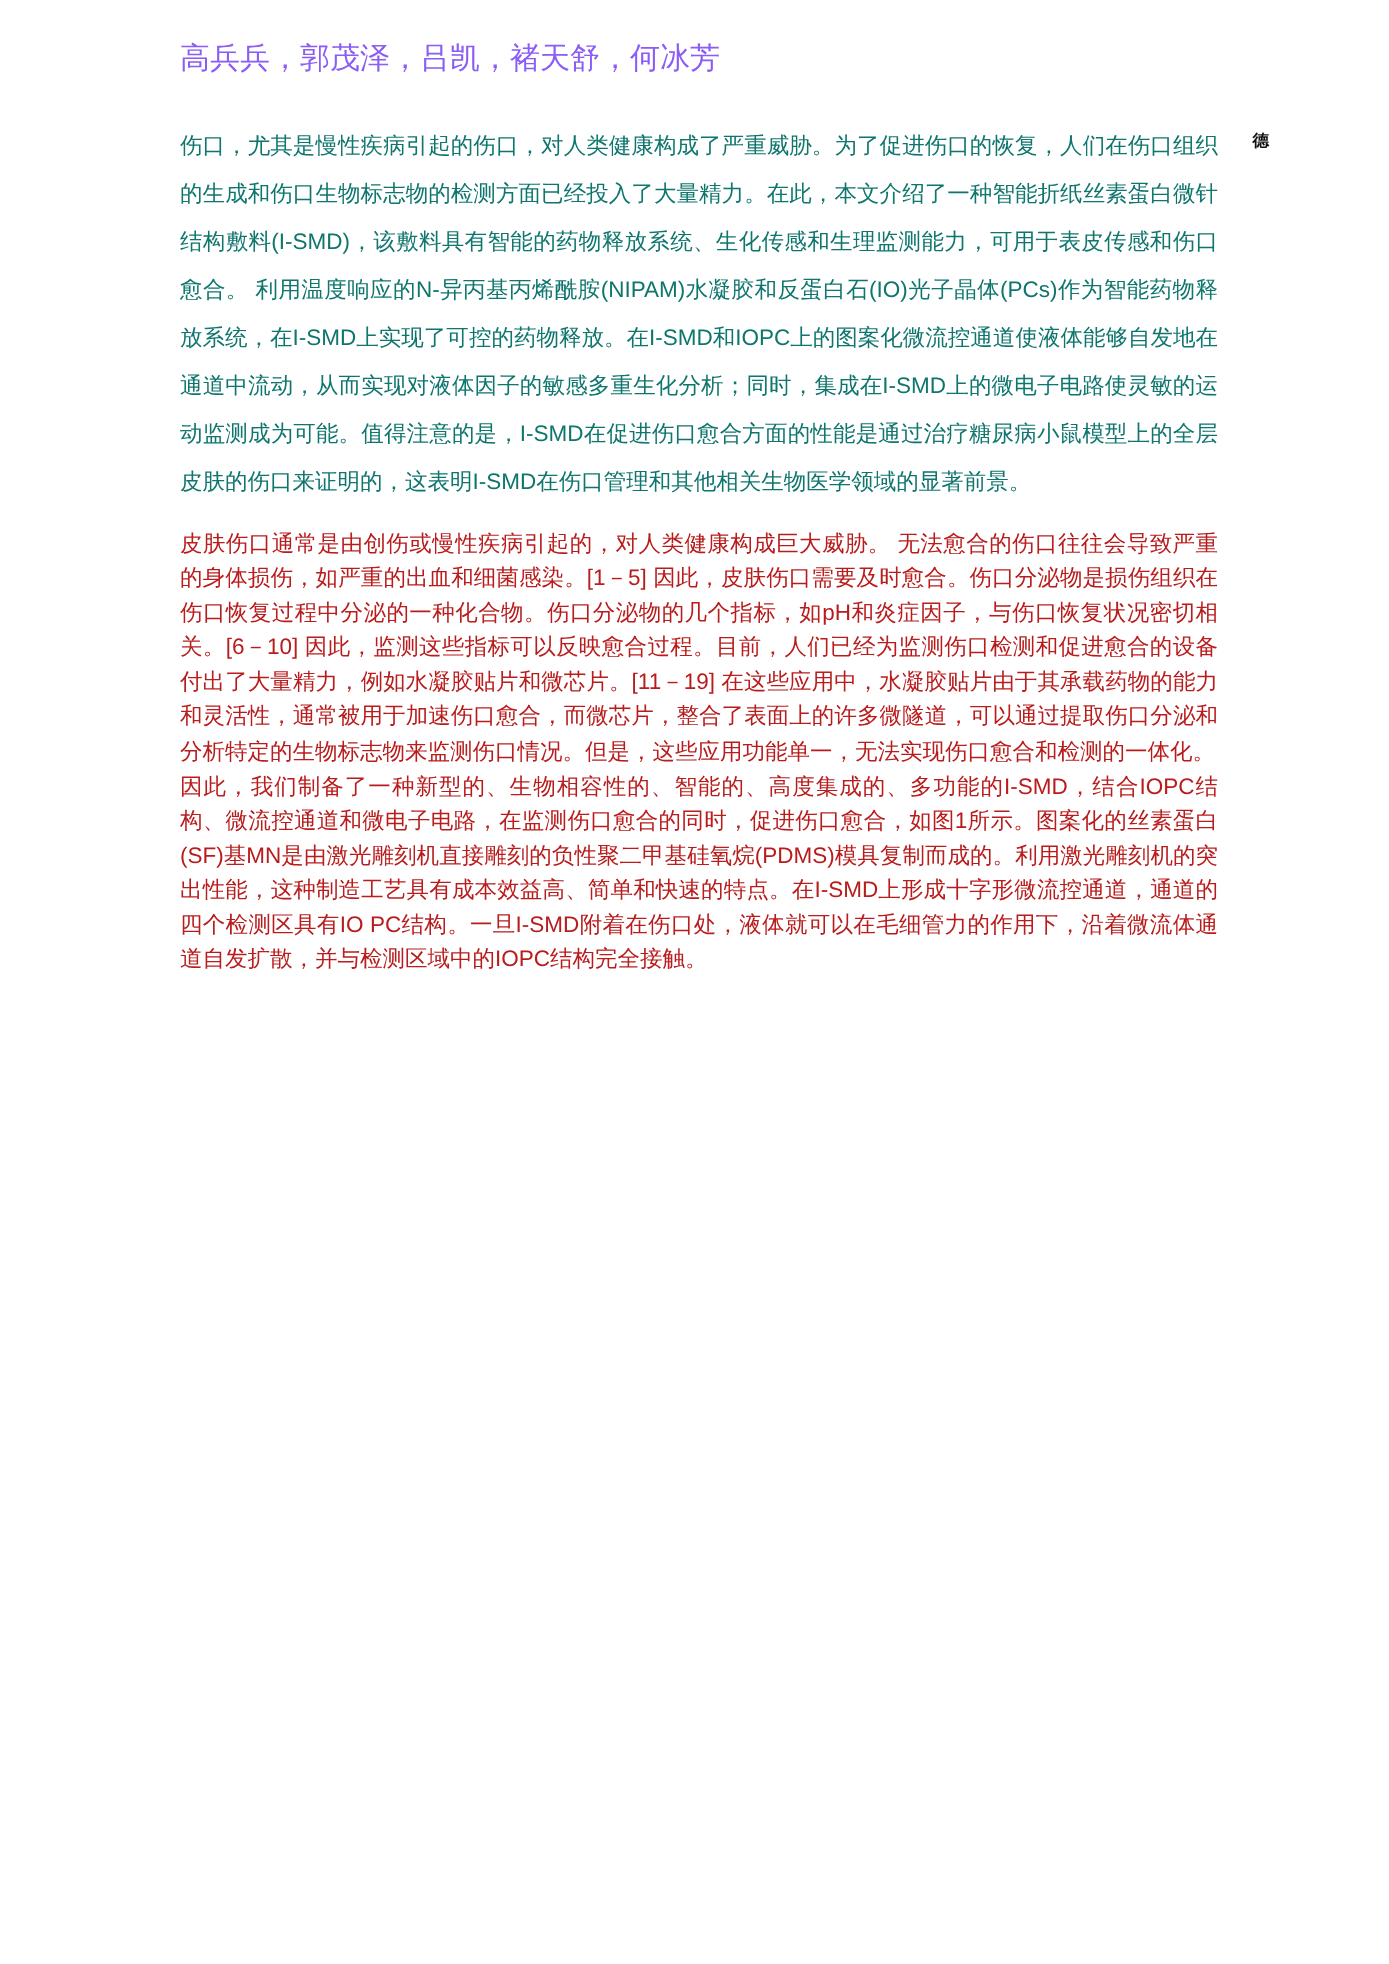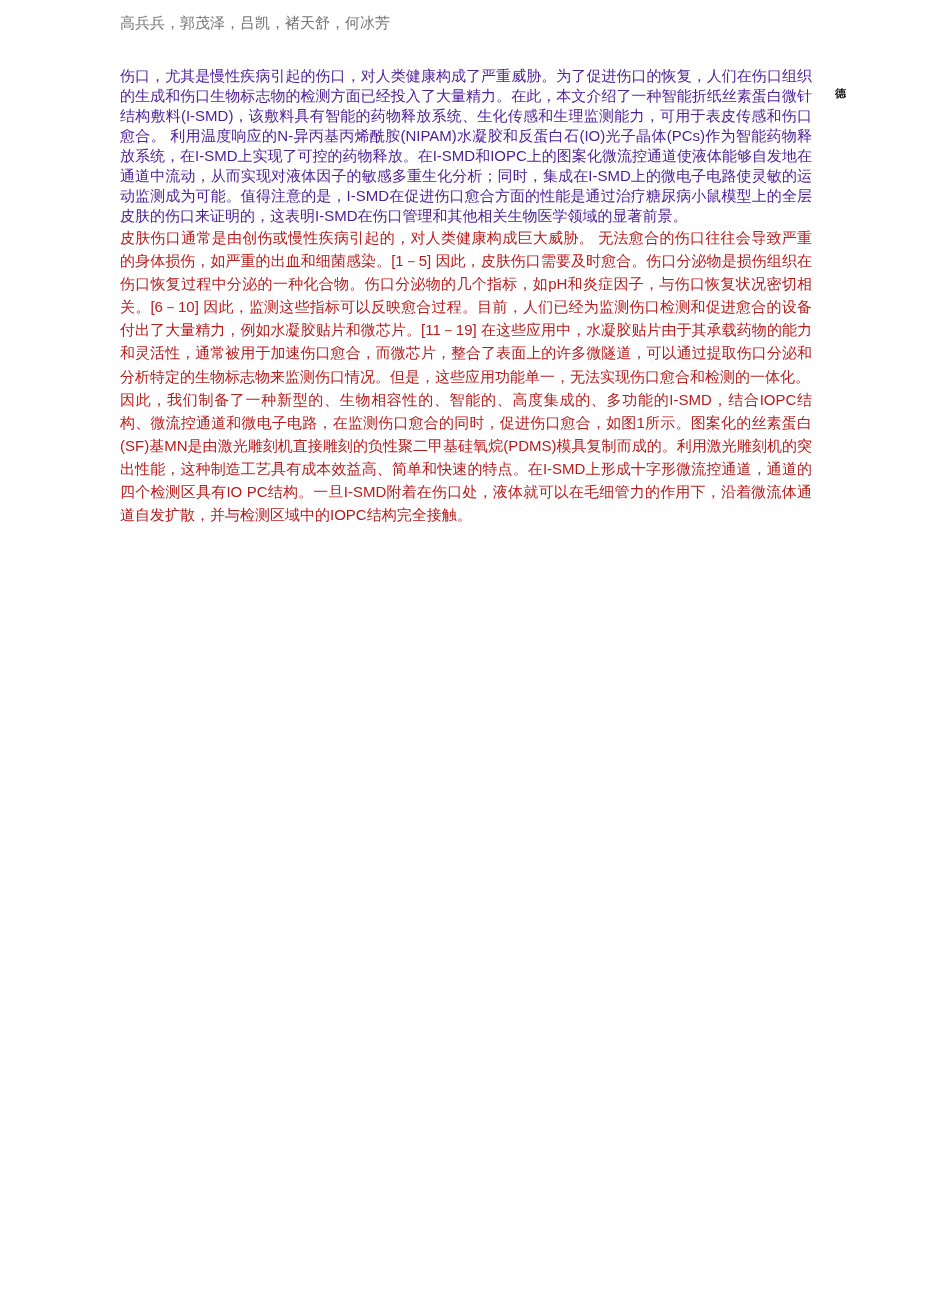--- a/index.html
+++ b/index.html
@@ -32,31 +32,31 @@
   }
   .title {
     margin: 136px 0 0 46px;
     font-size: 29px;
     line-height: 34px;
     font-weight: bold;
     letter-spacing: 1px;
     color: #0d0d0d;
   }
   .authors {
-    margin-top: 12px;
-    font-size: 15px;
+    margin-top: 28px;
+    font-size: 20px;
     line-height: 22px;
-    color: #737373;
+    color: #8b5cf6;
   }
   .abstract {
-    margin: 32px 0 0 0;
+    margin: 32px 0 13px 0;
     font-size: 15px;
-    line-height: 20px;
+    line-height: 32px;
     text-align: justify;
-    color: #4c1d95;
+    color: #0f766e;
   }
   .section-heading {
     margin: 30px 0 2px 24px;
     font-size: 16px;
     line-height: 22px;
     font-weight: bold;
     color: #0d0d0d;
   }
   .body-para {
     margin: 0;

